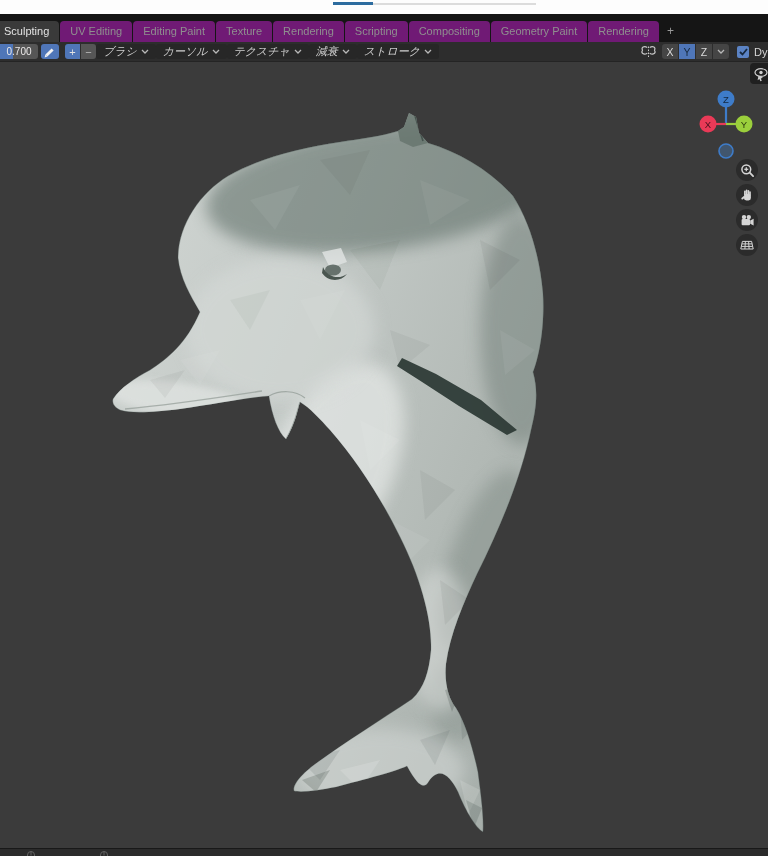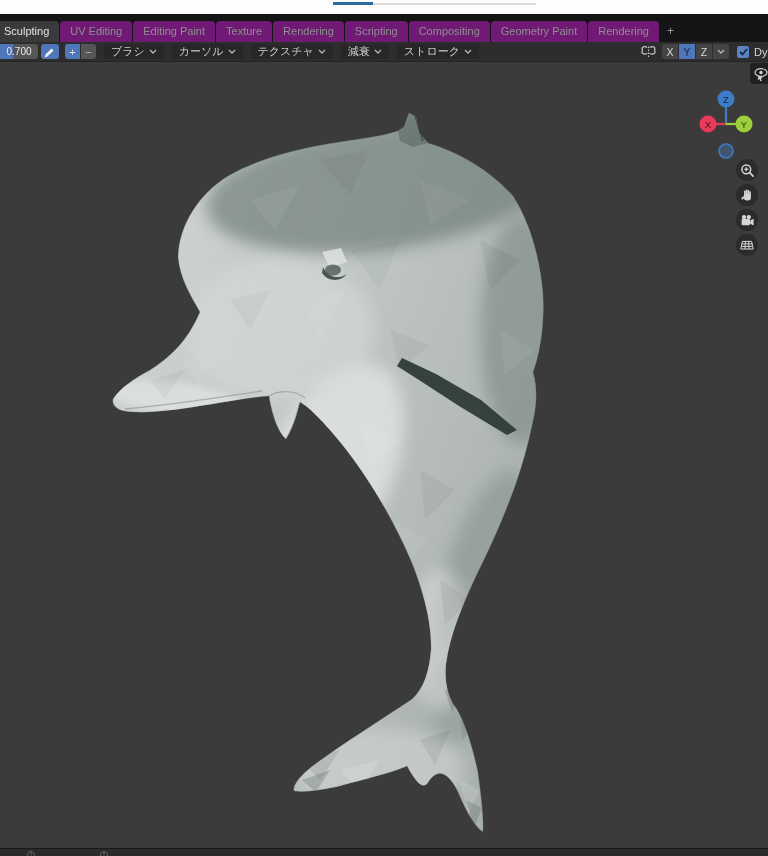--- a/index.html
+++ b/index.html
@@ -27,21 +27,21 @@
   .slider .fill { position:absolute; left:0; top:0; bottom:0; width:13px; background:#4f76b8; }
   .slider .val { position:absolute; inset:0; text-align:center; line-height:15px; font-size:10px; color:#eceaea; }
   .btn { height:15px; min-width:15px; display:flex; align-items:center; justify-content:center;
     background:#565656; color:#e3e3e3; font-size:11px; flex:none; }
   .btn.blue { background:#4f76b8; }
   .pen-btn { border-radius:3px; width:18px; margin-left:3px; }
   .pm-group { display:flex; margin-left:6px; }
   .pm-group .btn:first-child { border-radius:3px 0 0 3px; width:15px; }
   .pm-group .btn:last-child { border-radius:0 3px 3px 0; width:14px; margin-left:1px; color:#bdbdbd; }
   .dd { height:15px; display:flex; align-items:center; gap:4px; background:#272727; border-radius:3px;
-    padding:0 7px; margin-left:8px; color:#cfcfcf; flex:none; }
+    padding:0 7px; color:#cfcfcf; flex:none;font-style:italic; }
   .dd svg { flex:none; }
   .right-cluster { margin-left:auto; display:flex; align-items:center; flex:none; }
   .axis-btn { width:16px; height:15px; display:flex; align-items:center; justify-content:center;
     background:#454545; color:#dadada; font-size:10.5px; margin-left:1px; }
   .axis-btn:first-of-type { border-radius:3px 0 0 3px; }
   .axis-btn.on { background:#4f76b8; color:#16283e; }
   .axis-dd { width:16px; height:15px; background:#454545; border-radius:0 3px 3px 0; margin-left:1px;
     display:flex; align-items:center; justify-content:center; }
   .chk { width:12px; height:12px; border-radius:2px; background:#5b83c4; margin:0 5px 0 8px;
     display:flex; align-items:center; justify-content:center; flex:none; }

